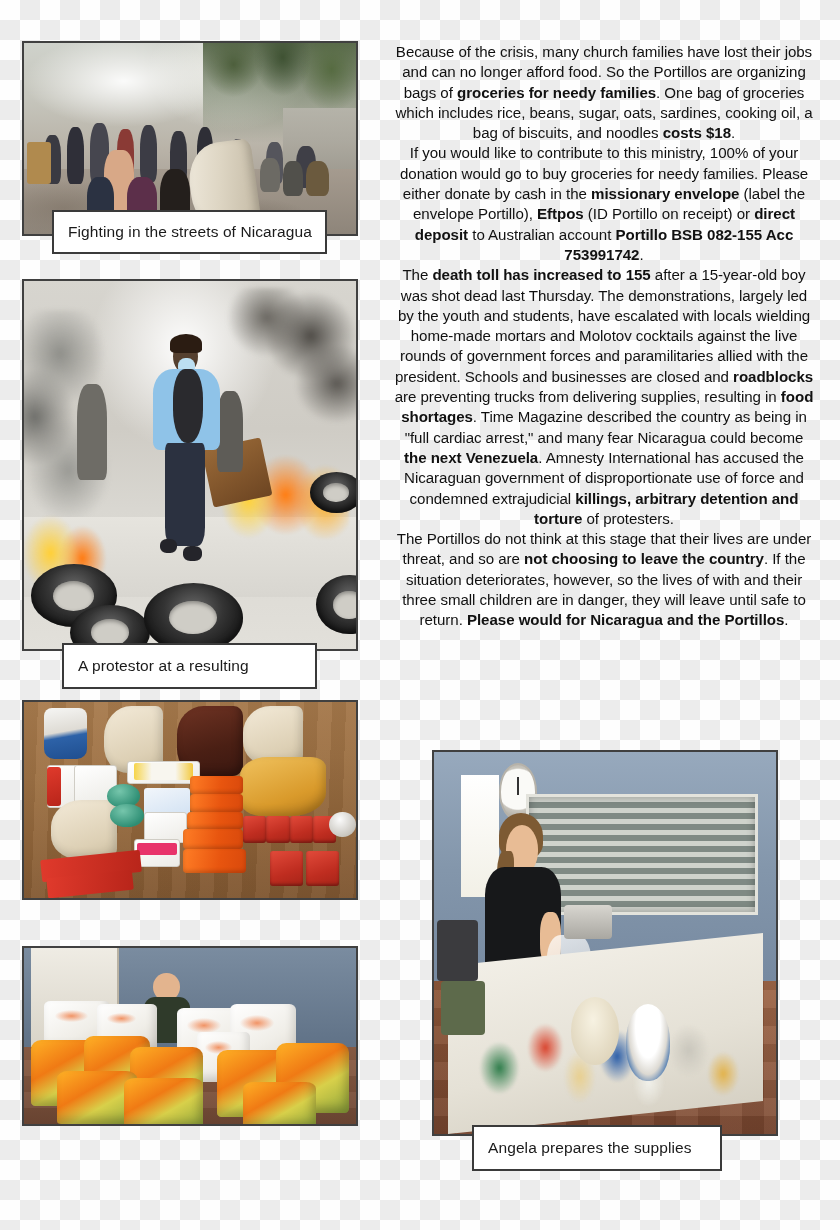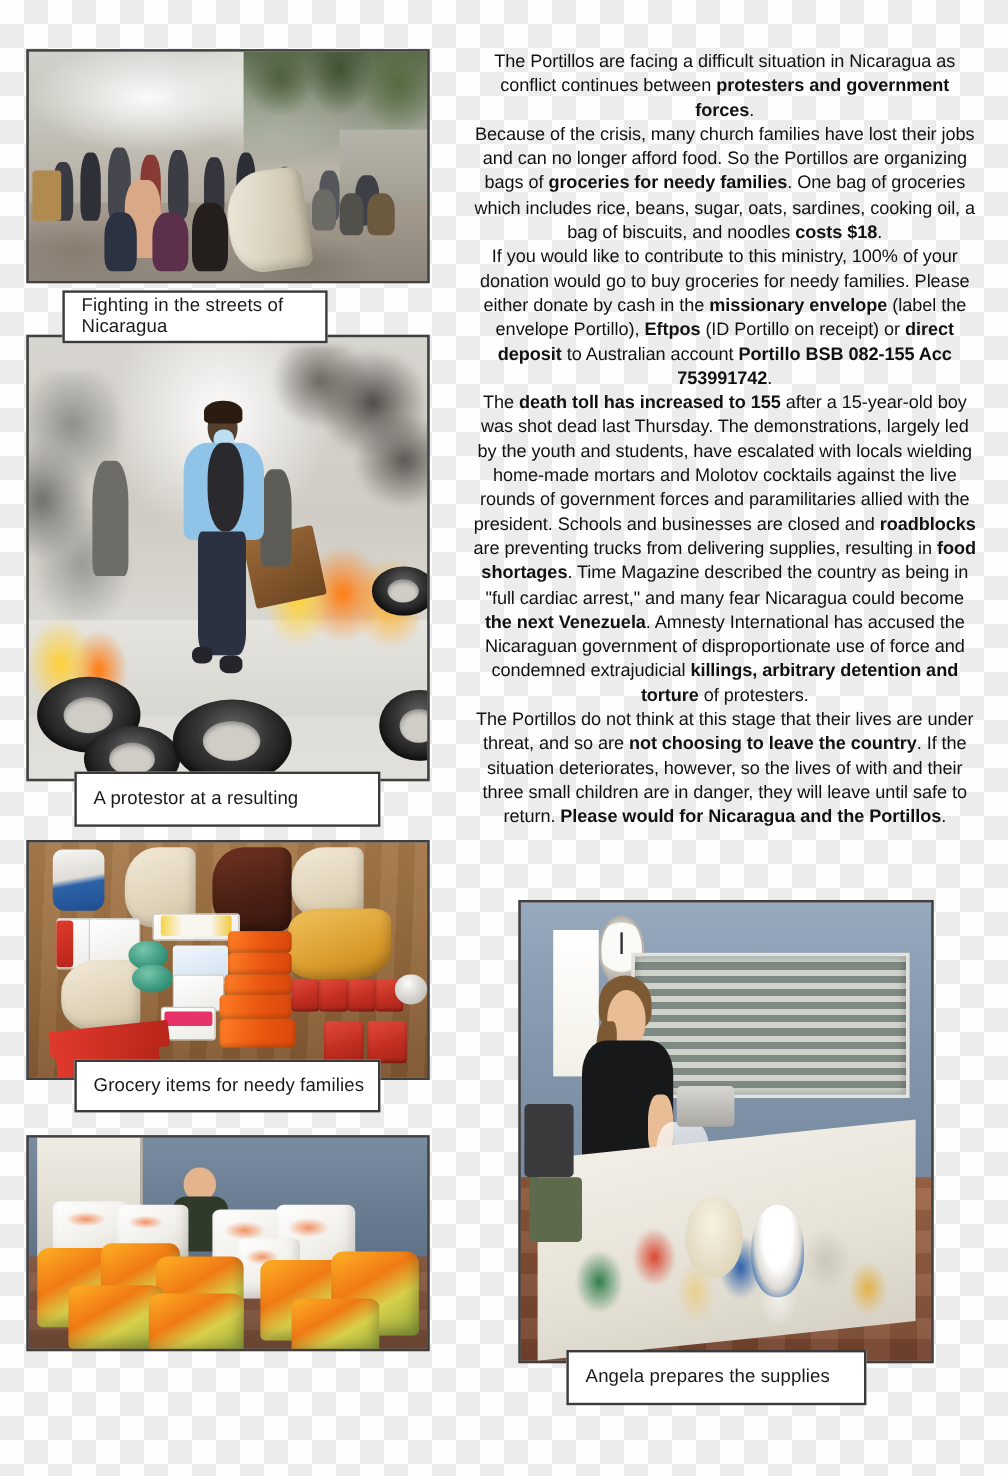--- a/index.html
+++ b/index.html
@@ -344,21 +344,21 @@
       <div class="fig" style="left:31%; top:70%; width:9%;  height:26%; background:#5c2f4a;"></div>
       <div class="fig" style="left:41%; top:66%; width:9%;  height:30%; background:#241f1c;"></div>
       <div class="p1mattress"></div>
 
       <div class="fig" style="left:71%; top:60%; width:6%; height:18%; background:#6c6a64;"></div>
       <div class="fig" style="left:78%; top:62%; width:6%; height:18%; background:#51504b;"></div>
       <div class="fig" style="left:85%; top:62%; width:7%; height:18%; background:#6b5a3e;"></div>
     </div>
   </div>
 
-  <div class="caption" style="left:52px; top:242px; width:221px; height:44px;align-items:center;">
+  <div class="caption" style="left:52px; top:210px; width:275px; height:44px;align-items:center;">
     <span>Fighting in the streets of Nicaragua</span>
   </div>
 
   <div class="photo" style="left:22px; top:279px; width:336px; height:372px;">
     <div class="ph-inner">
       <div class="sky p2bg"></div>
       <div class="smokeL"></div>
       <div class="smokeR"></div>
       <div class="road"></div>
       <div class="fireR"></div>
@@ -431,23 +431,20 @@
       <div style="position:absolute;left:34%;top:72%;width:12%;height:6%;background:#e8336a;border-radius:2px;"></div>
 
       <div style="position:absolute;left:5%;top:78%;width:30%;height:11%;background:linear-gradient(100deg,#e03a2c,#b8251a);border-radius:2px;transform:rotate(-6deg);"></div>
       <div style="position:absolute;left:7%;top:88%;width:26%;height:10%;background:linear-gradient(100deg,#e03a2c,#b8251a);border-radius:2px;transform:rotate(-6deg);"></div>
 
       <div class="item sardine" style="left:74%; top:76%; width:10%; height:18%;"></div>
       <div class="item sardine" style="left:85%; top:76%; width:10%; height:18%;"></div>
     </div>
   </div>
 
-  <div class="caption" style="left:62px; top:883px; width:255px; height:44px;">
-    <span>Grocery items for needy families</span>
-  </div>
 
   <div class="photo" style="left:22px; top:946px; width:336px; height:180px;">
     <div class="ph-inner">
       <div class="p4wall"></div>
       <div class="p4door"></div>
       <div class="p4floor"></div>
 
       <div class="boy-head" style="left:39%; top:14%; width:8%;  height:16%;"></div>
       <div class="boy-body" style="left:36%; top:28%; width:14%; height:26%;"></div>
 
@@ -465,21 +462,20 @@
       <div class="bagOG" style="left:30%; top:74%; width:24%; height:28%;"></div>
       <div class="bagOG" style="left:58%; top:58%; width:22%; height:38%;"></div>
       <div class="bagOG" style="left:76%; top:54%; width:22%; height:40%;"></div>
       <div class="bagOG" style="left:66%; top:76%; width:22%; height:26%;"></div>
     </div>
   </div>
 
 
   <div class="textcol">
     <div class="bodytext">
-      <p><span>The Portillos are facing a difficult situation in Nicaragua as conflict continues between </span><b>protesters and government forces</b><span>.</span></p>
       <p><span>Because of the crisis, many church families have lost their jobs and can no longer afford food. So the Portillos are organizing bags of </span><b>groceries for needy families</b><span>. One bag of groceries which includes rice, beans, sugar, oats, sardines, cooking oil, a bag of biscuits, and noodles </span><b>costs $18</b><span>.</span></p>
       <p><span>If you would like to contribute to this ministry, 100% of your donation would go to buy groceries for needy families. Please either donate by cash in the </span><b>missionary envelope</b><span> (label the envelope Portillo), </span><b>Eftpos</b><span> (ID Portillo on receipt) or </span><b>direct deposit</b><span> to Australian account </span><b>Portillo BSB 082-155 Acc 753991742</b><span>.</span></p>
       <p><span>The </span><b>death toll has increased to 155</b><span> after a 15-year-old boy was shot dead last Thursday. The demonstrations, largely led by the youth and students, have escalated with locals wielding home-made mortars and Molotov cocktails against the live rounds of government forces and paramilitaries allied with the president. Schools and businesses are closed and </span><b>roadblocks</b><span> are preventing trucks from delivering supplies, resulting in </span><b>food shortages</b><span>. Time Magazine described the country as being in "full cardiac arrest," and many fear Nicaragua could become </span><b>the next Venezuela</b><span>. Amnesty International has accused the Nicaraguan government of disproportionate use of force and condemned extrajudicial </span><b>killings, arbitrary detention and torture</b><span> of protesters.</span></p>
       <p><span>The Portillos do not think at this stage that their lives are under threat, and so are </span><b>not choosing to leave the country</b><span>. If the situation deteriorates, however, so the lives of with and their three small children are in danger, they will leave until safe to return. </span><b>Please would for Nicaragua and the Portillos</b><span>.</span></p>
     </div>
   </div>
 
   <div class="photo" style="left:432px; top:750px; width:346px; height:386px;">
     <div class="ph-inner">
       <div class="p5wall"></div>

